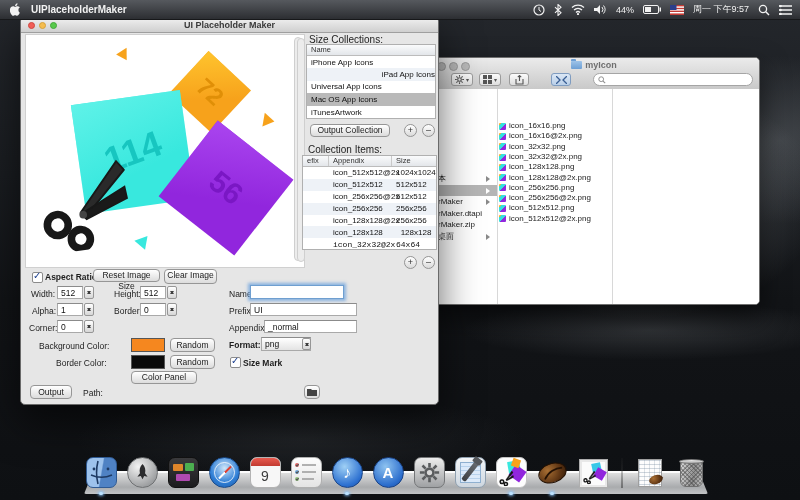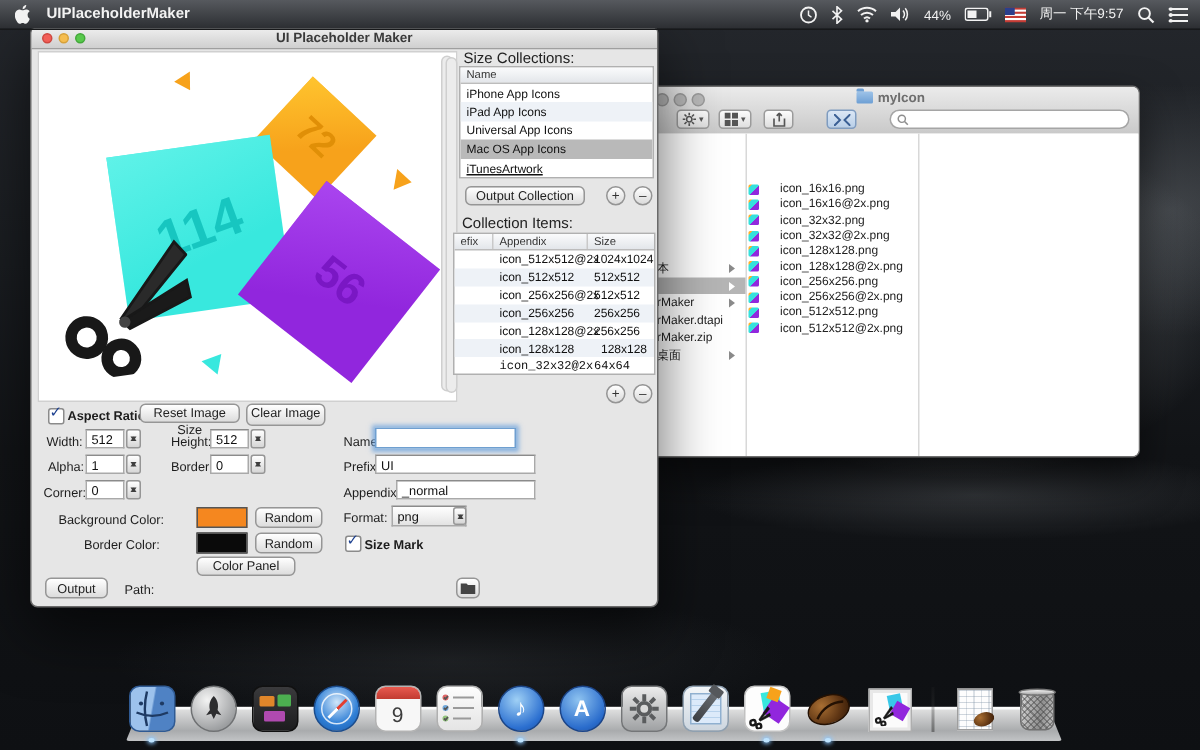--- a/index.html
+++ b/index.html
@@ -58,21 +58,21 @@
      border:1px solid #9b9b9b;border-radius:3px;box-sizing:border-box;font-size:8px;color:#555;
      display:flex;align-items:center;justify-content:center;gap:2px;}
   .fsearch{position:absolute;top:15px;right:6px;width:160px;height:13px;background:#fff;
      border:1px solid #a5a5a5;border-radius:7px;box-sizing:border-box;display:flex;align-items:center;padding-left:4px;}
   .fcols{position:absolute;left:0;top:31px;right:0;bottom:0;background:#fff;border-radius:0 0 4px 4px;overflow:hidden;}
   .fdiv{position:absolute;top:0;bottom:0;width:1px;background:#d8d8d8;}
   .c1row{position:absolute;left:0;width:68px;height:11.5px;font-size:8px;color:#222;line-height:11.5px;}
   .c1row .arr{position:absolute;right:4px;top:3px;width:0;height:0;border:3px solid transparent;border-left:4px solid #8a8a8a;}
   .c1row.sel{background:#b5b5b5;}
   .c1row.sel .arr{border-left-color:#fff;}
-  .frow{position:absolute;left:70px;width:112px;height:10.3px;font-size:8px;color:#222;line-height:10.3px;display:flex;align-items:center;gap:14px;}
+  .frow{position:absolute;left:70px;width:112px;height:10.3px;font-size:8px;color:#222;line-height:10.3px;display:flex;align-items:center;gap:3px;}
   .mini{width:7px;height:7px;border-radius:1px;flex:0 0 auto;
      background:linear-gradient(135deg,#ffb02e 18%,#35e0dc 18% 55%,#9128dd 55%);}
   
   .awin{position:absolute;left:20px;top:17px;width:417px;height:386px;z-index:20;
      background:#e6e6e6;border:1px solid #6a6a6a;border-radius:5px;box-shadow:0 16px 40px rgba(0,0,0,.6);}
   .preview{position:absolute;left:4px;top:16px;width:278px;height:232px;background:#fff;overflow:hidden;border:1px solid #d0d0d0;}
   .sq{position:absolute;display:flex;align-items:center;justify-content:center;font-weight:bold;}
   .vtrack{position:absolute;left:283px;top:18px;width:8px;height:228px;background:#ececec;border:1px solid #cfcfcf;border-radius:4px;box-sizing:border-box;}
   .tri{position:absolute;width:0;height:0;}
   .scis{position:absolute;}
@@ -313,30 +313,30 @@
     <div class="vtrack" style="left:276px;top:20px;height:224px;"></div>
 
     <div class="panel-lbl" style="left:288px;top:16px;">Size Collections:</div>
     <div class="tbl" style="left:285px;top:26px;width:130px;height:75px;">
       <div class="thead">
           <span class="cellA">Name</span>
         </div>
       <div class="trow cellA" style="height:12.4px;">
           <span>iPhone App Icons</span>
         </div>
-      <div class="trow cellA alt" style="height:12.4px;">
+      <div class="trow cellA alt" style="height:12.4px;justify-content:flex-end;">
           <span>iPad App Icons</span>
         </div>
       <div class="trow cellA" style="height:12.4px;">
           <span>Universal App Icons</span>
         </div>
       <div class="trow cellA selrow" style="height:12.4px;">
           <span>Mac OS App Icons</span>
         </div>
-      <div class="trow cellA" style="height:14px;text-decoration:underline;">
+      <div class="trow cellA" style="height:14px;">
           <span>iTunesArtwork</span>
         </div>
     </div>
     <div class="btn" style="left:289px;top:106px;width:80px;height:13px;line-height:11px;">Output Collection</div>
     <div class="rnd" style="left:383px;top:106px;">+</div>
     <div class="rnd" style="left:401px;top:106px;">–</div>
 
     <div class="panel-lbl" style="left:287px;top:126px;">Collection Items:</div>
     <div class="tbl" style="left:281px;top:137px;width:135px;height:95px;">
       <div class="thead">
@@ -423,21 +423,21 @@
     <div class="stp" style="left:63px;top:302px;">
         <i class="up"></i>
         <i class="dn"></i>
       </div>
     <span class="lbl" style="left:208px;top:305px;">Appendix:</span>
     <div class="fld" style="left:243px;top:302px;width:93px;height:13px;">_normal</div>
 
     <span class="lbl" style="left:18px;top:323px;">Background Color:</span>
     <div class="fld" style="left: 110px; top: 320px; width: 34px; height: 14px; padding: 0px; border-color: rgb(85, 85, 85); background-color: rgb(245, 135, 31);"></div>
     <div class="btn" style="left:149px;top:320px;width:45px;height:14px;line-height:12px;">Random</div>
-    <span class="lbl" style="left:208px;top:322px;">Format:</span>
+    <span class="lbl" style="left:208px;top:322px;font-weight:bold;">Format:</span>
     <div class="fld" style="left:240px;top:319px;width:50px;height:14px;background:linear-gradient(#fff,#e3e3e3);">png</div>
     <div class="stp" style="left:281px;top:320px;height:12px;width:9px;border-radius:2px;">
         <i class="up" style="top:1.5px;"></i>
         <i class="dn" style="bottom:1.5px;"></i>
       </div>
 
     <span class="lbl" style="left:35px;top:340px;">Border Color:</span>
     <div class="fld" style="left: 110px; top: 337px; width: 34px; height: 14px; padding: 0px; border-color: rgb(85, 85, 85); background-color: rgb(10, 10, 10);"></div>
     <div class="btn" style="left:149px;top:337px;width:45px;height:14px;line-height:12px;">Random</div>
     <span class="chk on" style="left:209px;top:339px;"></span>

